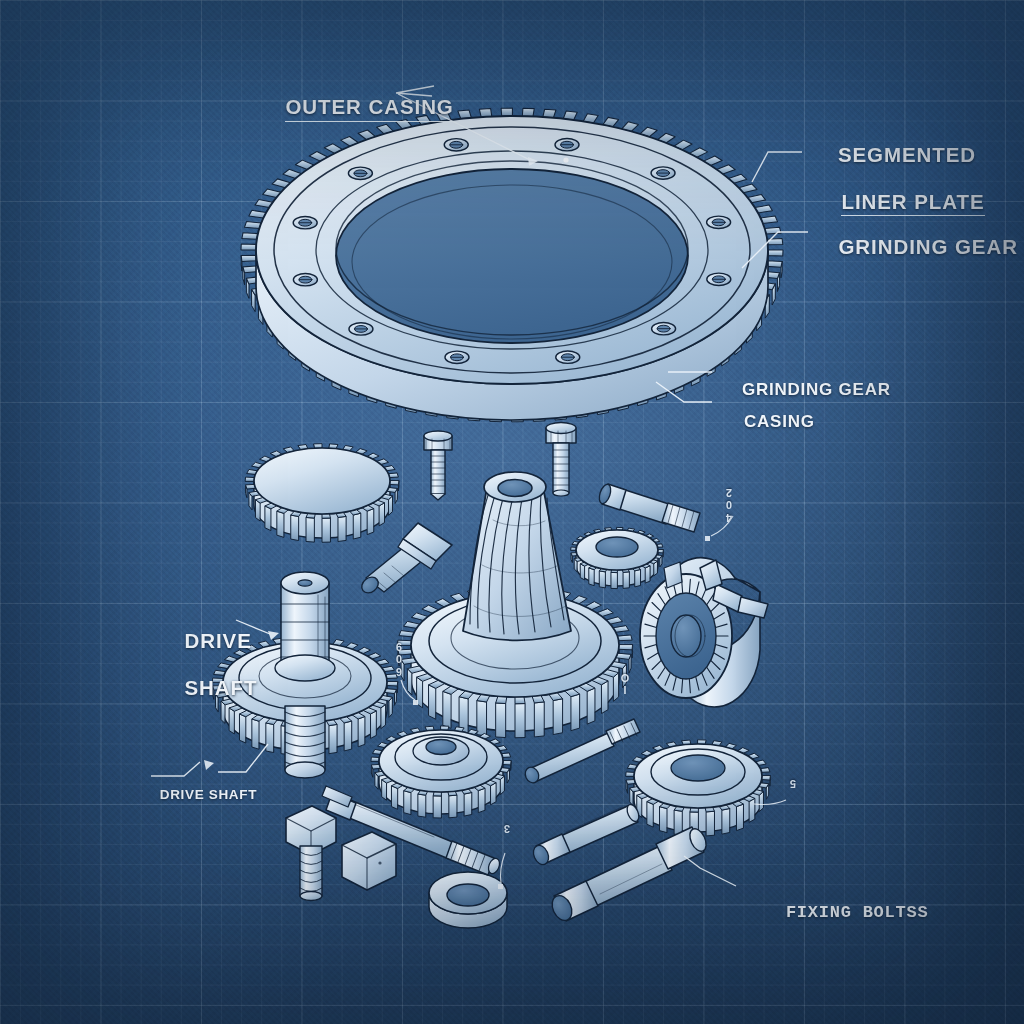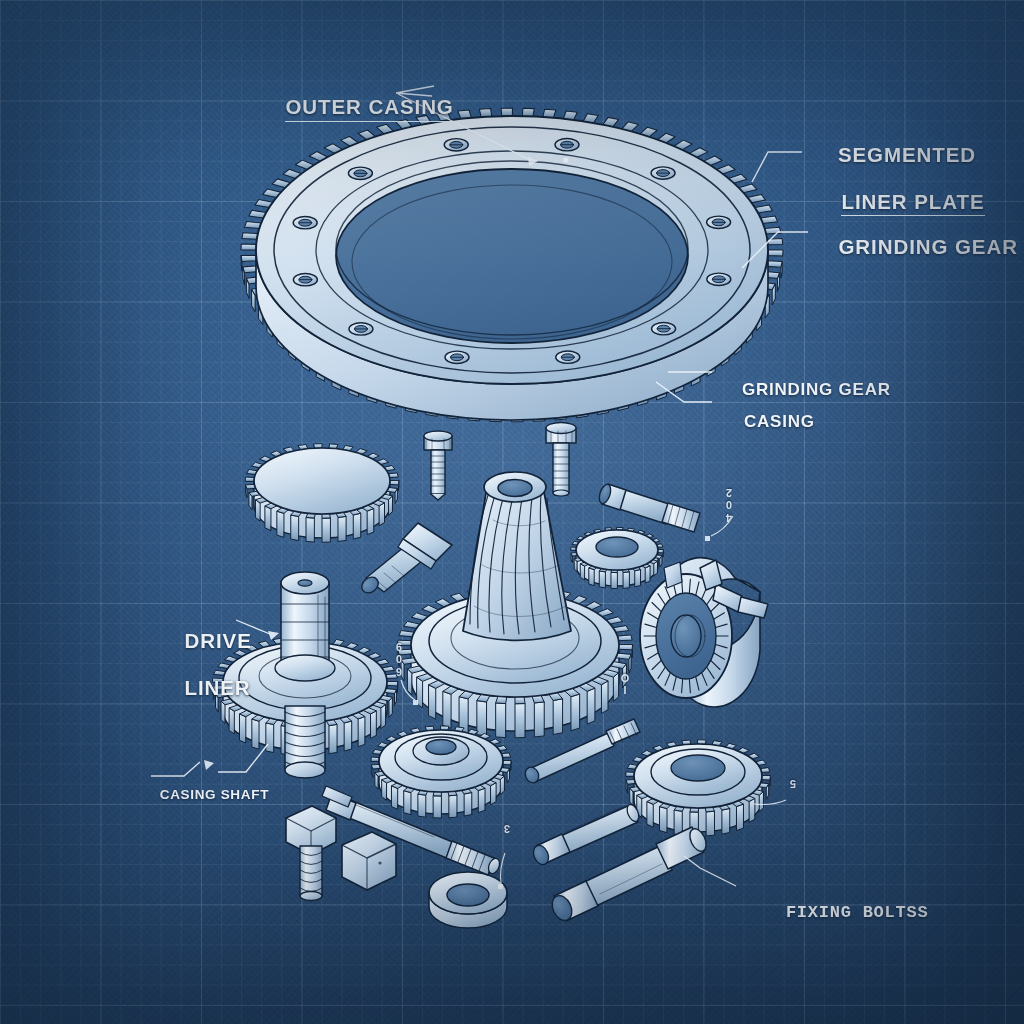--- a/index.html
+++ b/index.html
@@ -874,25 +874,25 @@
   <div class="lbl mid" style="left:720px;top:361px;">
     <span>GRINDING GEAR</span>
   </div>
 
   <div class="lbl mid" style="left:722px;top:393px;">
     <span>CASING</span>
   </div>
 
   <div class="lbl big" style="left:158px;top:606px;">
     <span>DRIVE</span><br>
-    <span>LINER</span>
+    <span>SHAFT</span>
   </div>
 
   <div class="lbl sm" style="left:142px;top:772px;">
-    <span>CASING SHAFT</span>
+    <span>DRIVE SHAFT</span>
   </div>
 
   <div class="lbl mid" style="left:742px;top:884px;font-family:Liberation Mono, monospace;">
     <span>FIXING BOLTSS</span>
   </div>
 
   <div class="tick" style="left:723px;top:487px;">402</div>
   <div class="tick" style="left:393px;top:641px;">609</div>
   <div class="tick" style="left:619px;top:672px;">IO</div>
   <div class="tick" style="left:501px;top:823px;">3</div>

